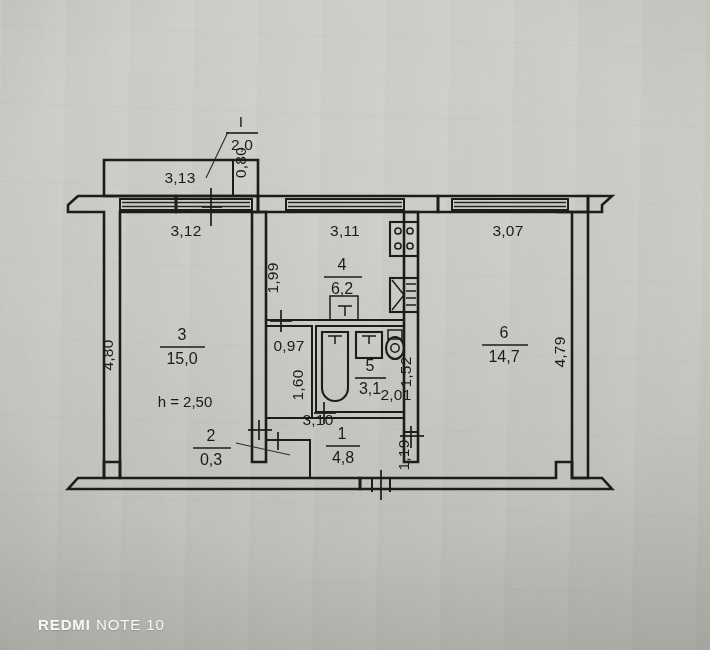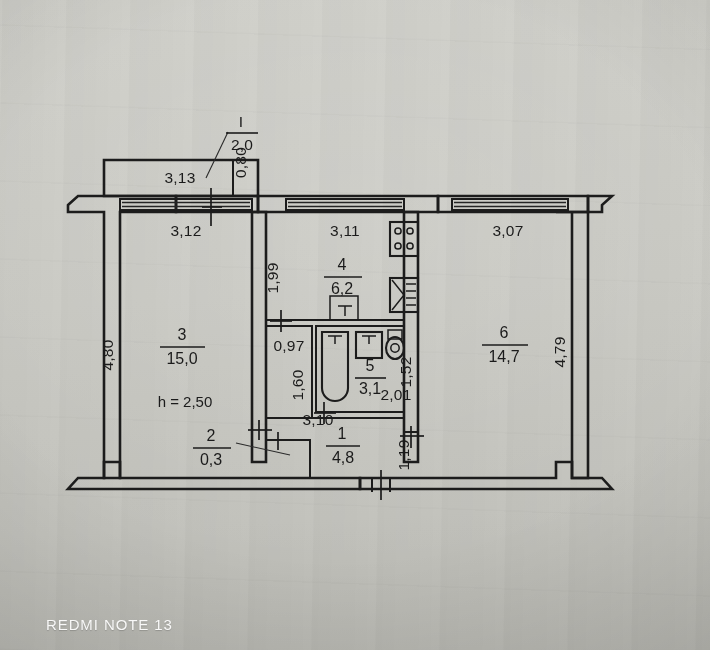--- a/index.html
+++ b/index.html
@@ -48,21 +48,21 @@
   .wm {
     position: absolute;
     left: 38px;
     top: 616px;
     font-size: 15px;
     letter-spacing: 0.9px;
     color: rgba(255,255,255,0.92);
     text-shadow: 0 1px 1px rgba(0,0,0,0.18);
     user-select: none;
   }
-  .wm b { font-weight: 400; margin-left: 8px; }
+  .wm b { font-weight: 700; }
   .wm span { font-weight: 400; }
   
   text {
     font-family: "Liberation Sans", sans-serif;
     fill: #1b1b1b;
     font-size: 15px;
   }
   .dim { font-size: 15.5px; letter-spacing: 0.2px; }
   .roomnum { font-size: 16px; }
   .roomarea { font-size: 16px; }
@@ -270,16 +270,16 @@
     <text class="dim" x="396" y="400" text-anchor="middle">2,01</text>
 
     <text class="dim" x="409" y="455" text-anchor="middle" transform="rotate(-90 409 455)">1,19</text>
 
   </svg>
 
   <div id="grain"></div>
   <div id="vignette"></div>
 
   <div class="wm">
-    <b>REDMI</b><span>&nbsp;</span><span>NOTE 13</span>
+    <b>REDMI</b><span>&nbsp;</span><span>NOTE 10</span>
   </div>
 
 </div>
 
 </body></html>

